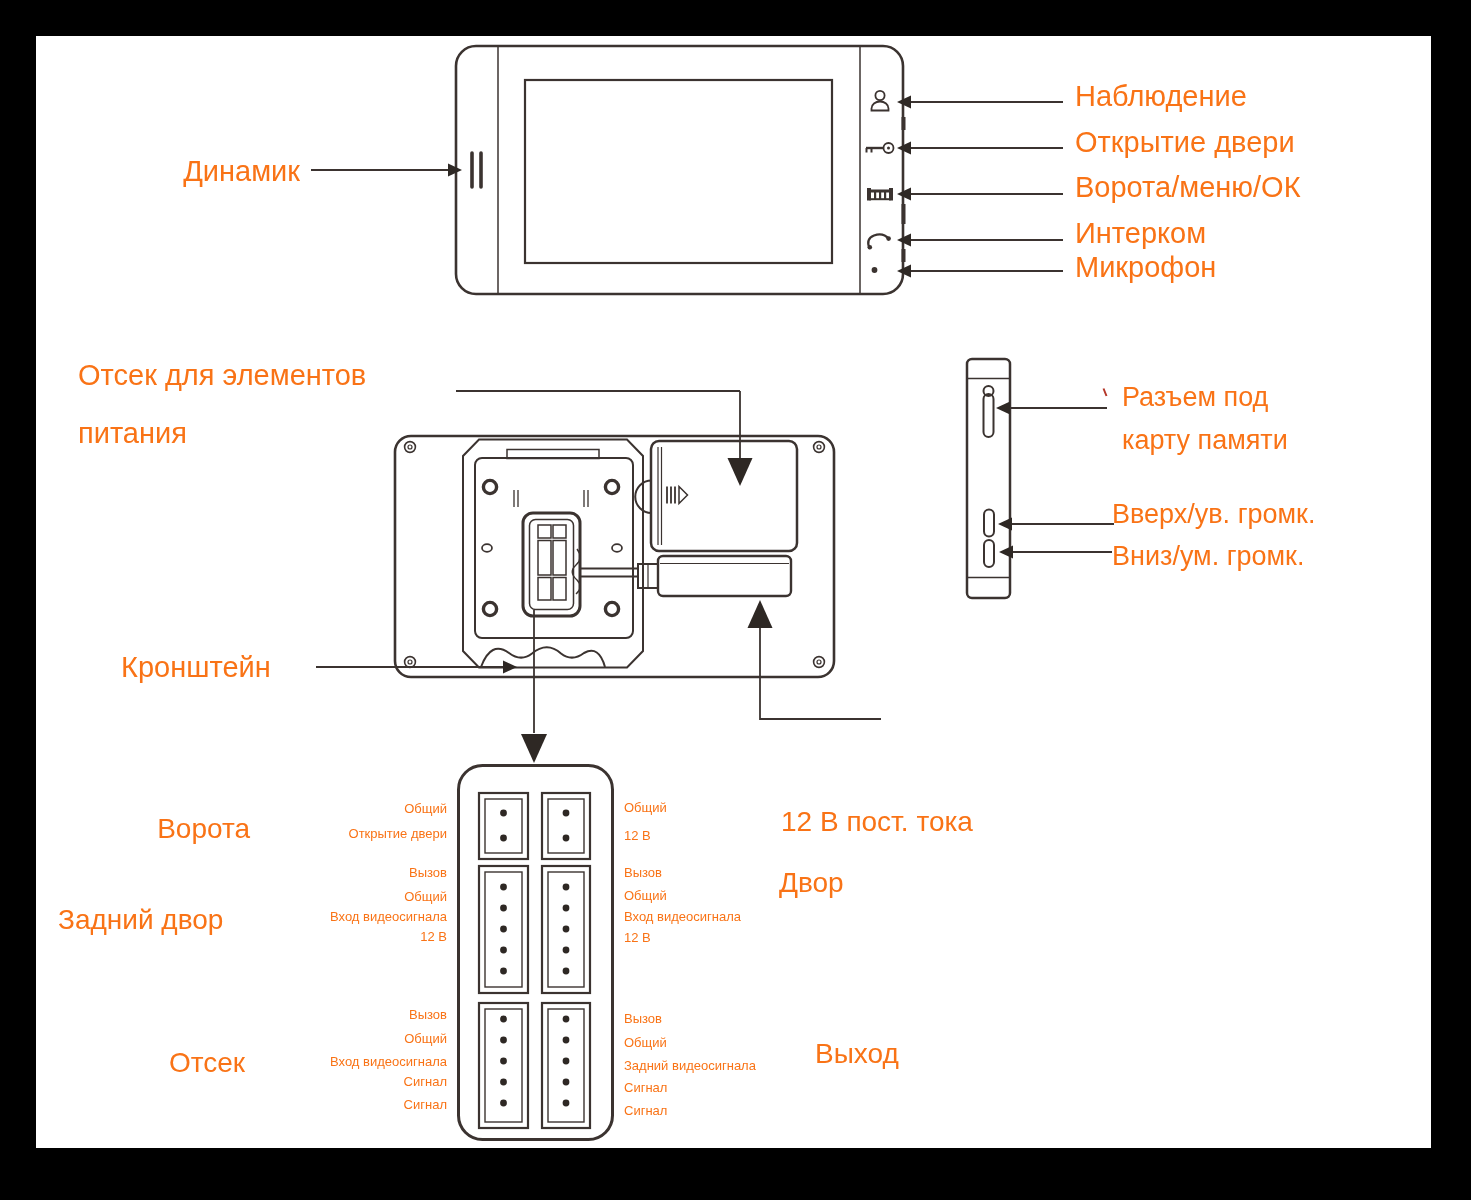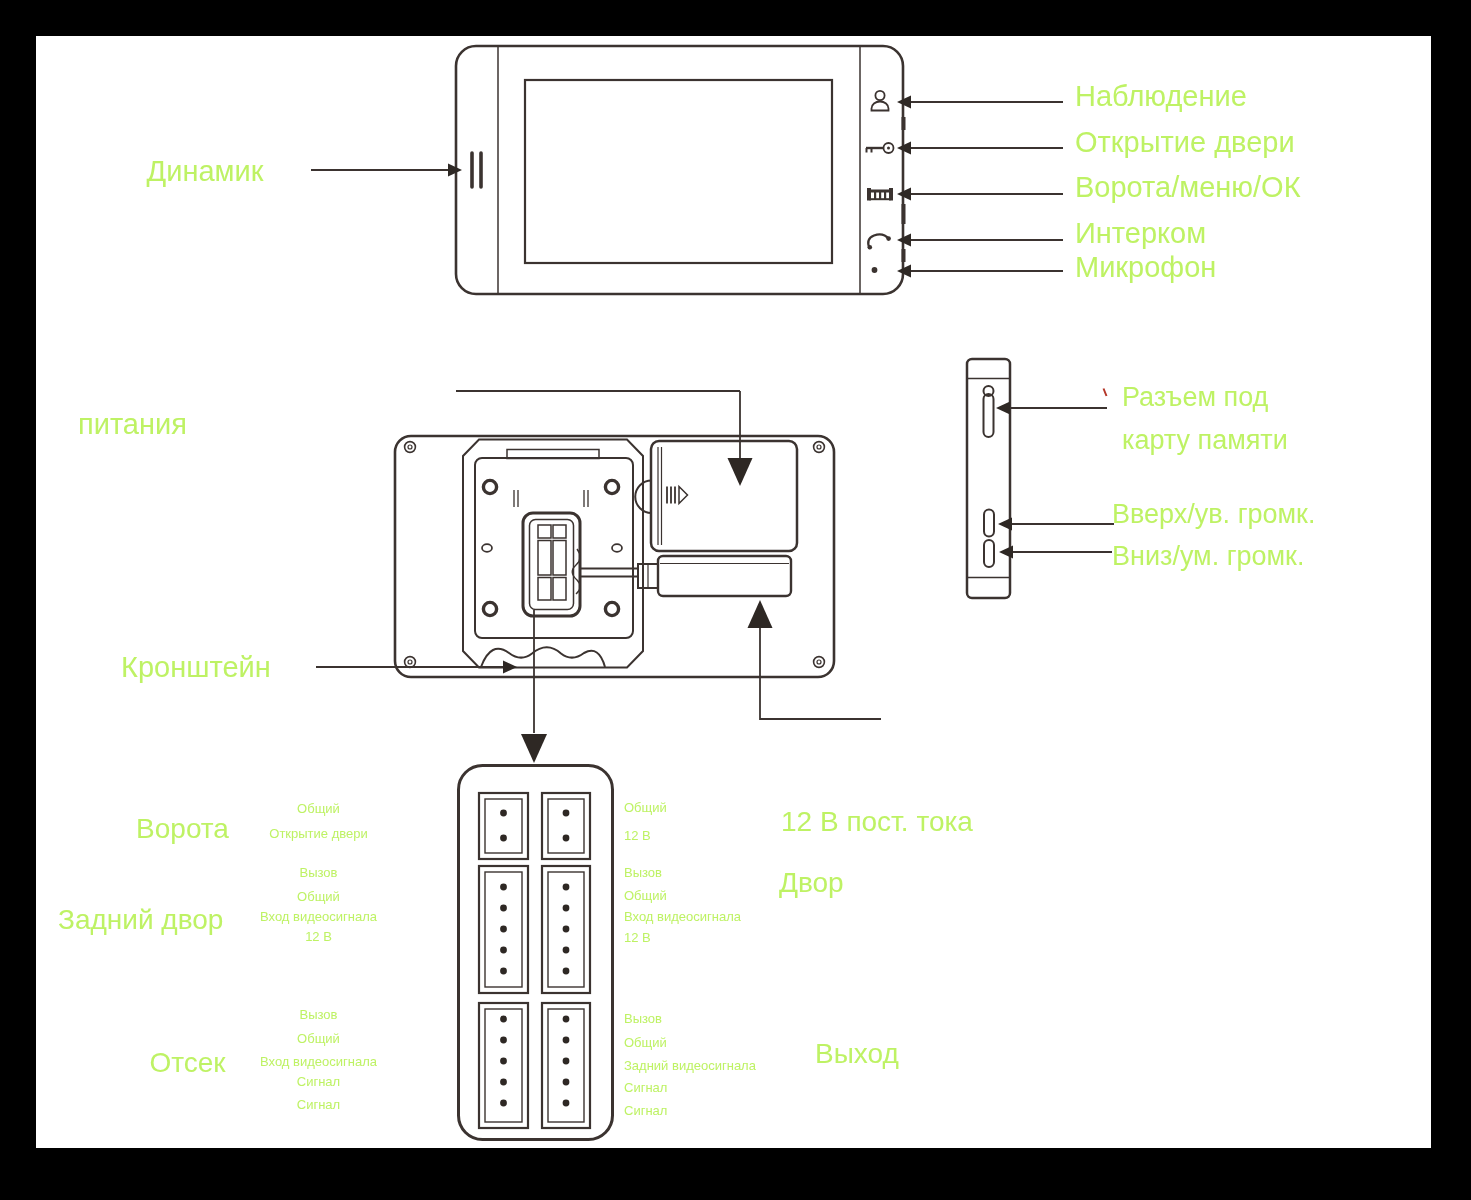--- a/index.html
+++ b/index.html
@@ -1,25 +1,25 @@
 <!DOCTYPE html>
 <html><head>
 <meta charset="utf-8">
 <style>
   html,body{margin:0;padding:0;background:#000;}
   #canvas{position:relative;width:1471px;height:1200px;background:#000;overflow:hidden;
           font-family:"Liberation Sans","DejaVu Sans",sans-serif;}
   .sheet{position:absolute;left:36px;top:36px;width:1395px;height:1112px;background:#ffffff;}
   svg.art{position:absolute;left:0;top:0;z-index:2;}
-  .lbl{position:absolute;color:#bef264;white-space:nowrap;z-index:3;line-height:1.12;}
+  .lbl{position:absolute;color:#f97316;white-space:nowrap;z-index:3;line-height:1.12;}
   .s29{font-size:29px;}
   .s27{font-size:27px;}
   .s30{font-size:28px;}
   .pin{font-size:13px;line-height:1;}
-  .ra{text-align:center;}
+  .ra{text-align:right;}
 </style>
 </head>
 <body>
 
 <div id="canvas">
   <div class="sheet"></div>
 
   <svg class="art" width="1471" height="1200" viewBox="0 0 1471 1200">
 
     <g stroke="#3b3330" fill="none">
@@ -211,21 +211,22 @@
   </svg>
 
   <div class="lbl s29 ra" style="left:110px;top:155px;width:190px">Динамик</div>
 
   <div class="lbl s29" style="left:1075px;top:80px">Наблюдение</div>
   <div class="lbl s29" style="left:1075px;top:126px">Открытие двери</div>
   <div class="lbl s29" style="left:1075px;top:171px">Ворота/меню/ОК</div>
   <div class="lbl s29" style="left:1075px;top:217px">Интерком</div>
   <div class="lbl s29" style="left:1075px;top:251px">Микрофон</div>
 
-  <div class="lbl s29" style="left:78px;top:408px">питания</div>
+  <div class="lbl s29" style="left:78px;top:359px">Отсек для элементов</div>
+  <div class="lbl s29" style="left:78px;top:417px">питания</div>
   <div class="lbl s29" style="left:121px;top:651px">Кронштейн</div>
 
   <div class="lbl s27" style="left:1122px;top:382px">Разъем под</div>
   <div class="lbl s27" style="left:1122px;top:425px">карту памяти</div>
   <div class="lbl s27" style="left:1112px;top:499px">Вверх/ув. громк.</div>
   <div class="lbl s27" style="left:1112px;top:541px">Вниз/ум. громк.</div>
 
   <div class="lbl s30 ra" style="left:115px;top:813px;width:135px">Ворота</div>
   <div class="lbl s30" style="left:58px;top:904px">Задний двор</div>
   <div class="lbl s30 ra" style="left:130px;top:1047px;width:115px">Отсек</div>

